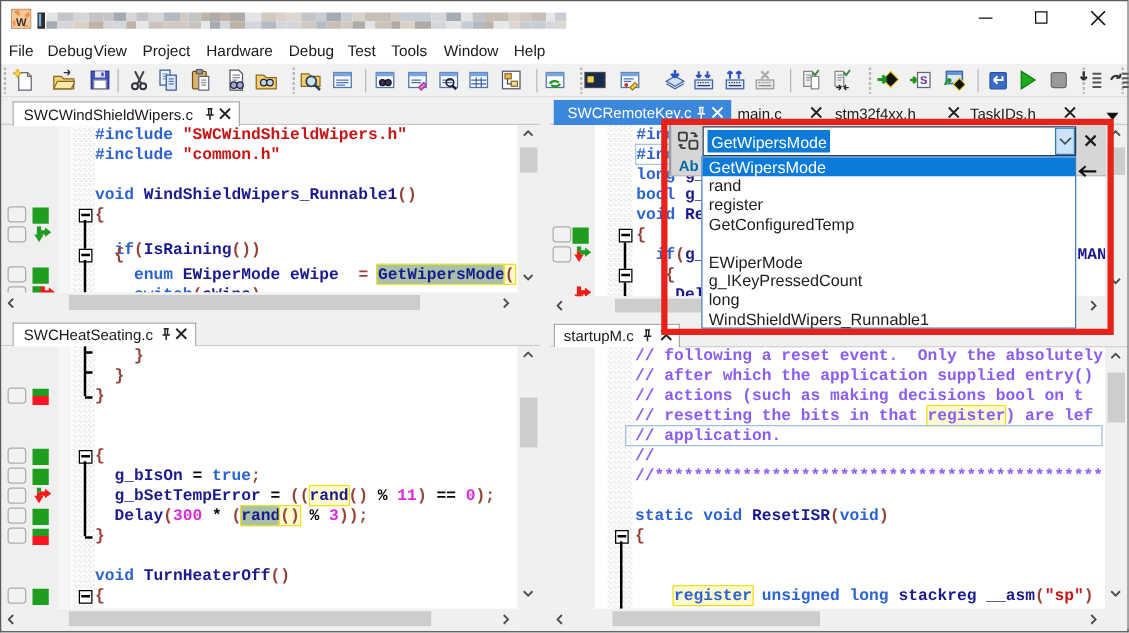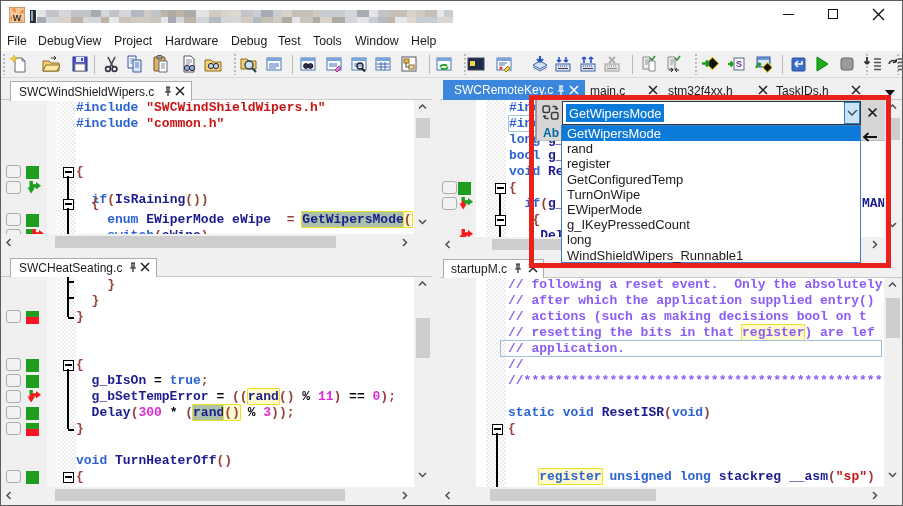--- a/index.html
+++ b/index.html
@@ -320,20 +320,21 @@
 <svg class="abs" style="left:175px;top:86px;z-index:3" width="11" height="11">
     <path d="M1 1 L9 9 M9 1 L1 9" stroke="#222" stroke-width="1.5" fill="none"></path>
   </svg>
 <div class="abs" style="left:1px;top:100px;width:413px;height:134px;background:#fff;overflow:hidden">
 <div class="abs gut" style="left:0;top:0;width:46px;height:134px"></div>
 <div class="abs" style="left:46px;top:0;width:10px;height:134px;background:#f6f6f6"></div>
 <div class="abs hatch" style="left:57px;top:0;width:18px;height:134px"></div>
 <div class="abs mono" style="left:75px;top:0px"><span class="k">#include</span> <span class="s">"SWCWindShieldWipers.h"</span></div>
 <div class="abs mono" style="left:75px;top:16px"><span class="k">#include</span> <span class="s">"common.h"</span></div>
 <div class="abs mono" style="left:75px;top:32px"></div>
+<div class="abs mono" style="left:75px;top:48px"><span class="k">void</span> <span class="i">WindShieldWipers_Runnable1</span><span class="p">()</span></div>
 <div class="abs mono" style="left:75px;top:64px"><span class="p">{</span></div>
 <div class="abs mono" style="left:75px;top:92px">  <span class="k">if</span><span class="p">(</span><span class="i">IsRaining</span><span class="p">())</span></div>
 <div class="abs mono" style="left:75px;top:96px">  <span class="p">{</span></div>
 <div class="abs mono" style="left:75px;top:112px">    <span class="k">enum</span> <span class="i">EWiperMode</span> <span class="i">eWipe</span>  <span class="p">=</span> <span class="hg"><span class="i">GetWipersMode</span></span><span class="hy"><span class="p">(</span></span></div>
 <div class="abs mono" style="left:75px;top:128px">    <span class="k">switch</span><span class="p">(</span><span class="i">eWipe</span><span class="p">)</span></div>
 </div>
 <div class="cb" style="left:6px;top:165px"></div>
 <div class="cb" style="left:6px;top:181px"></div>
 <div class="cb" style="left:6px;top:213px"></div>
 <div class="cb" style="left:6px;top:229px"></div>
@@ -594,23 +595,20 @@
     </div>
 <div class="abs" style="left:0;top:15px;width:298px;height:15px;color:#1c1c1c;font-size:13px">
       <span style="position:absolute;left:5px;top:0px">rand</span>
     </div>
 <div class="abs" style="left:0;top:30px;width:298px;height:15px;color:#1c1c1c;font-size:13px">
       <span style="position:absolute;left:5px;top:0px">register</span>
     </div>
 <div class="abs" style="left:0;top:46px;width:298px;height:15px;color:#1c1c1c;font-size:13px">
       <span style="position:absolute;left:5px;top:0px">GetConfiguredTemp</span>
     </div>
-<div class="abs" style="left:0;top:61px;width:298px;height:15px;color:#1c1c1c;font-size:13px">
-      <span style="position:absolute;left:5px;top:0px">TurnOnWipe</span>
-    </div>
 <div class="abs" style="left:0;top:76px;width:298px;height:15px;color:#1c1c1c;font-size:13px">
       <span style="position:absolute;left:5px;top:0px">EWiperMode</span>
     </div>
 <div class="abs" style="left:0;top:91px;width:298px;height:15px;color:#1c1c1c;font-size:13px">
       <span style="position:absolute;left:5px;top:0px">g_IKeyPressedCount</span>
     </div>
 <div class="abs" style="left:0;top:106px;width:298px;height:15px;color:#1c1c1c;font-size:13px">
       <span style="position:absolute;left:5px;top:0px">long</span>
     </div>
 <div class="abs" style="left:0;top:122px;width:298px;height:15px;color:#1c1c1c;font-size:13px">

